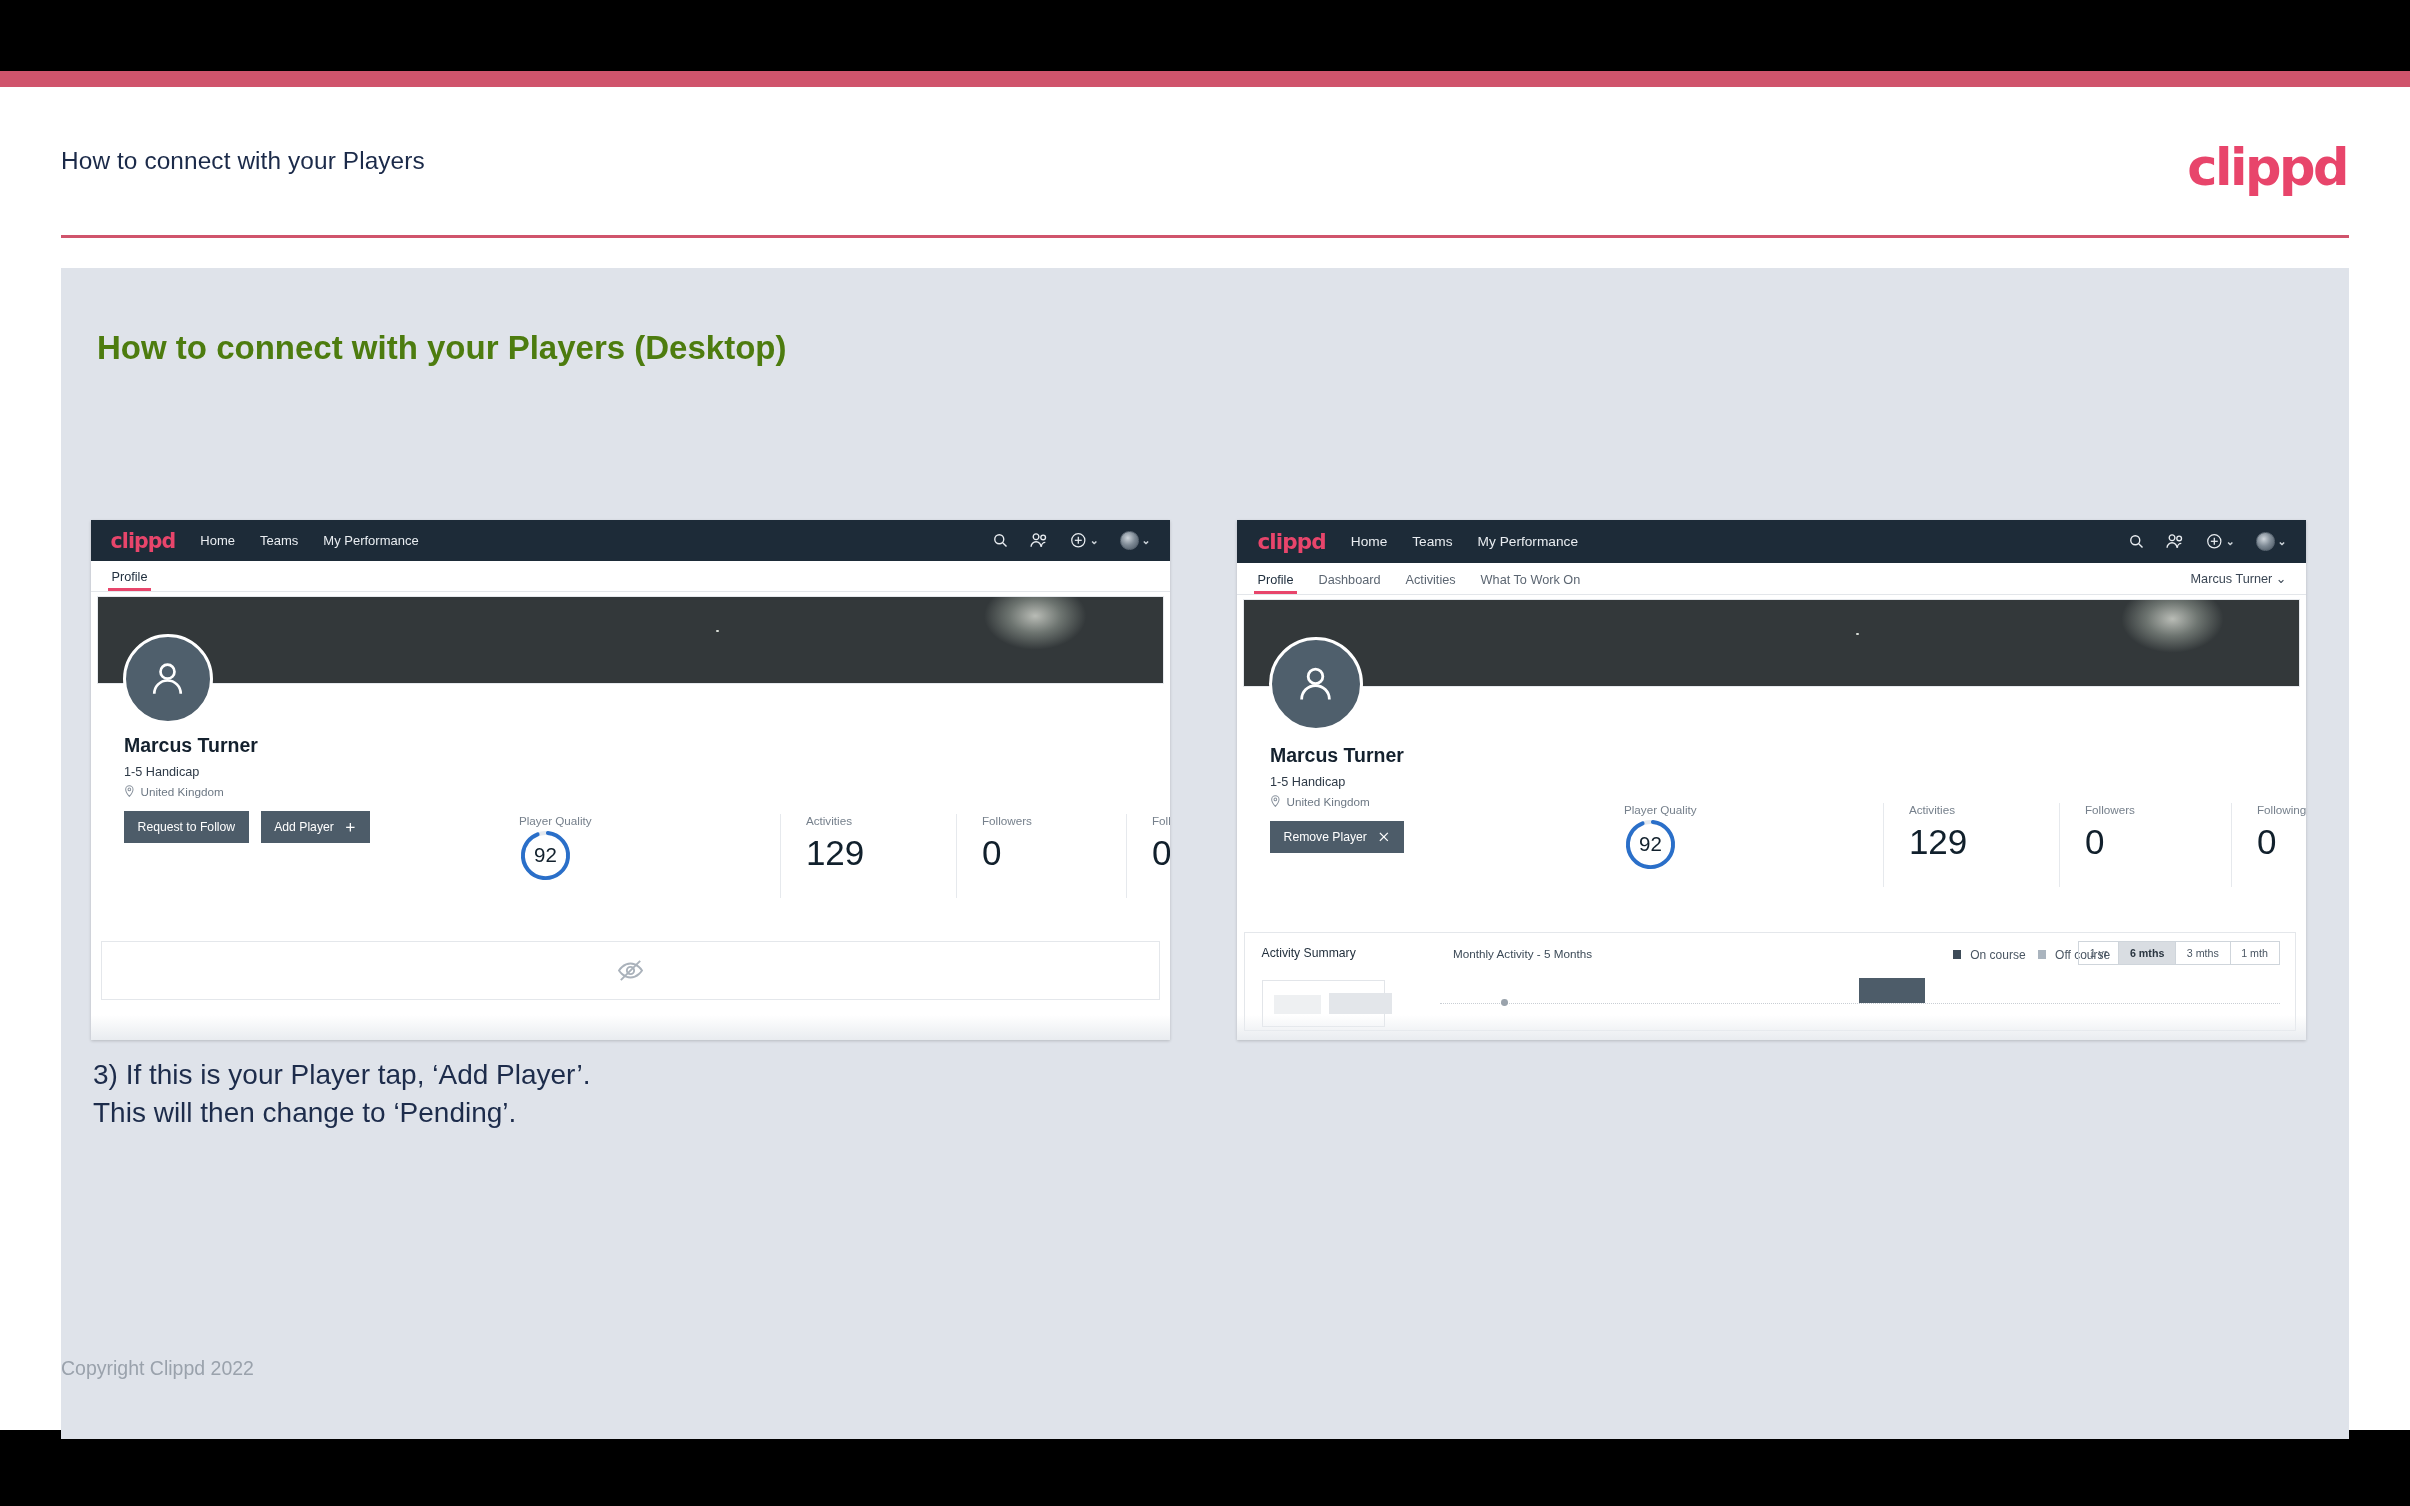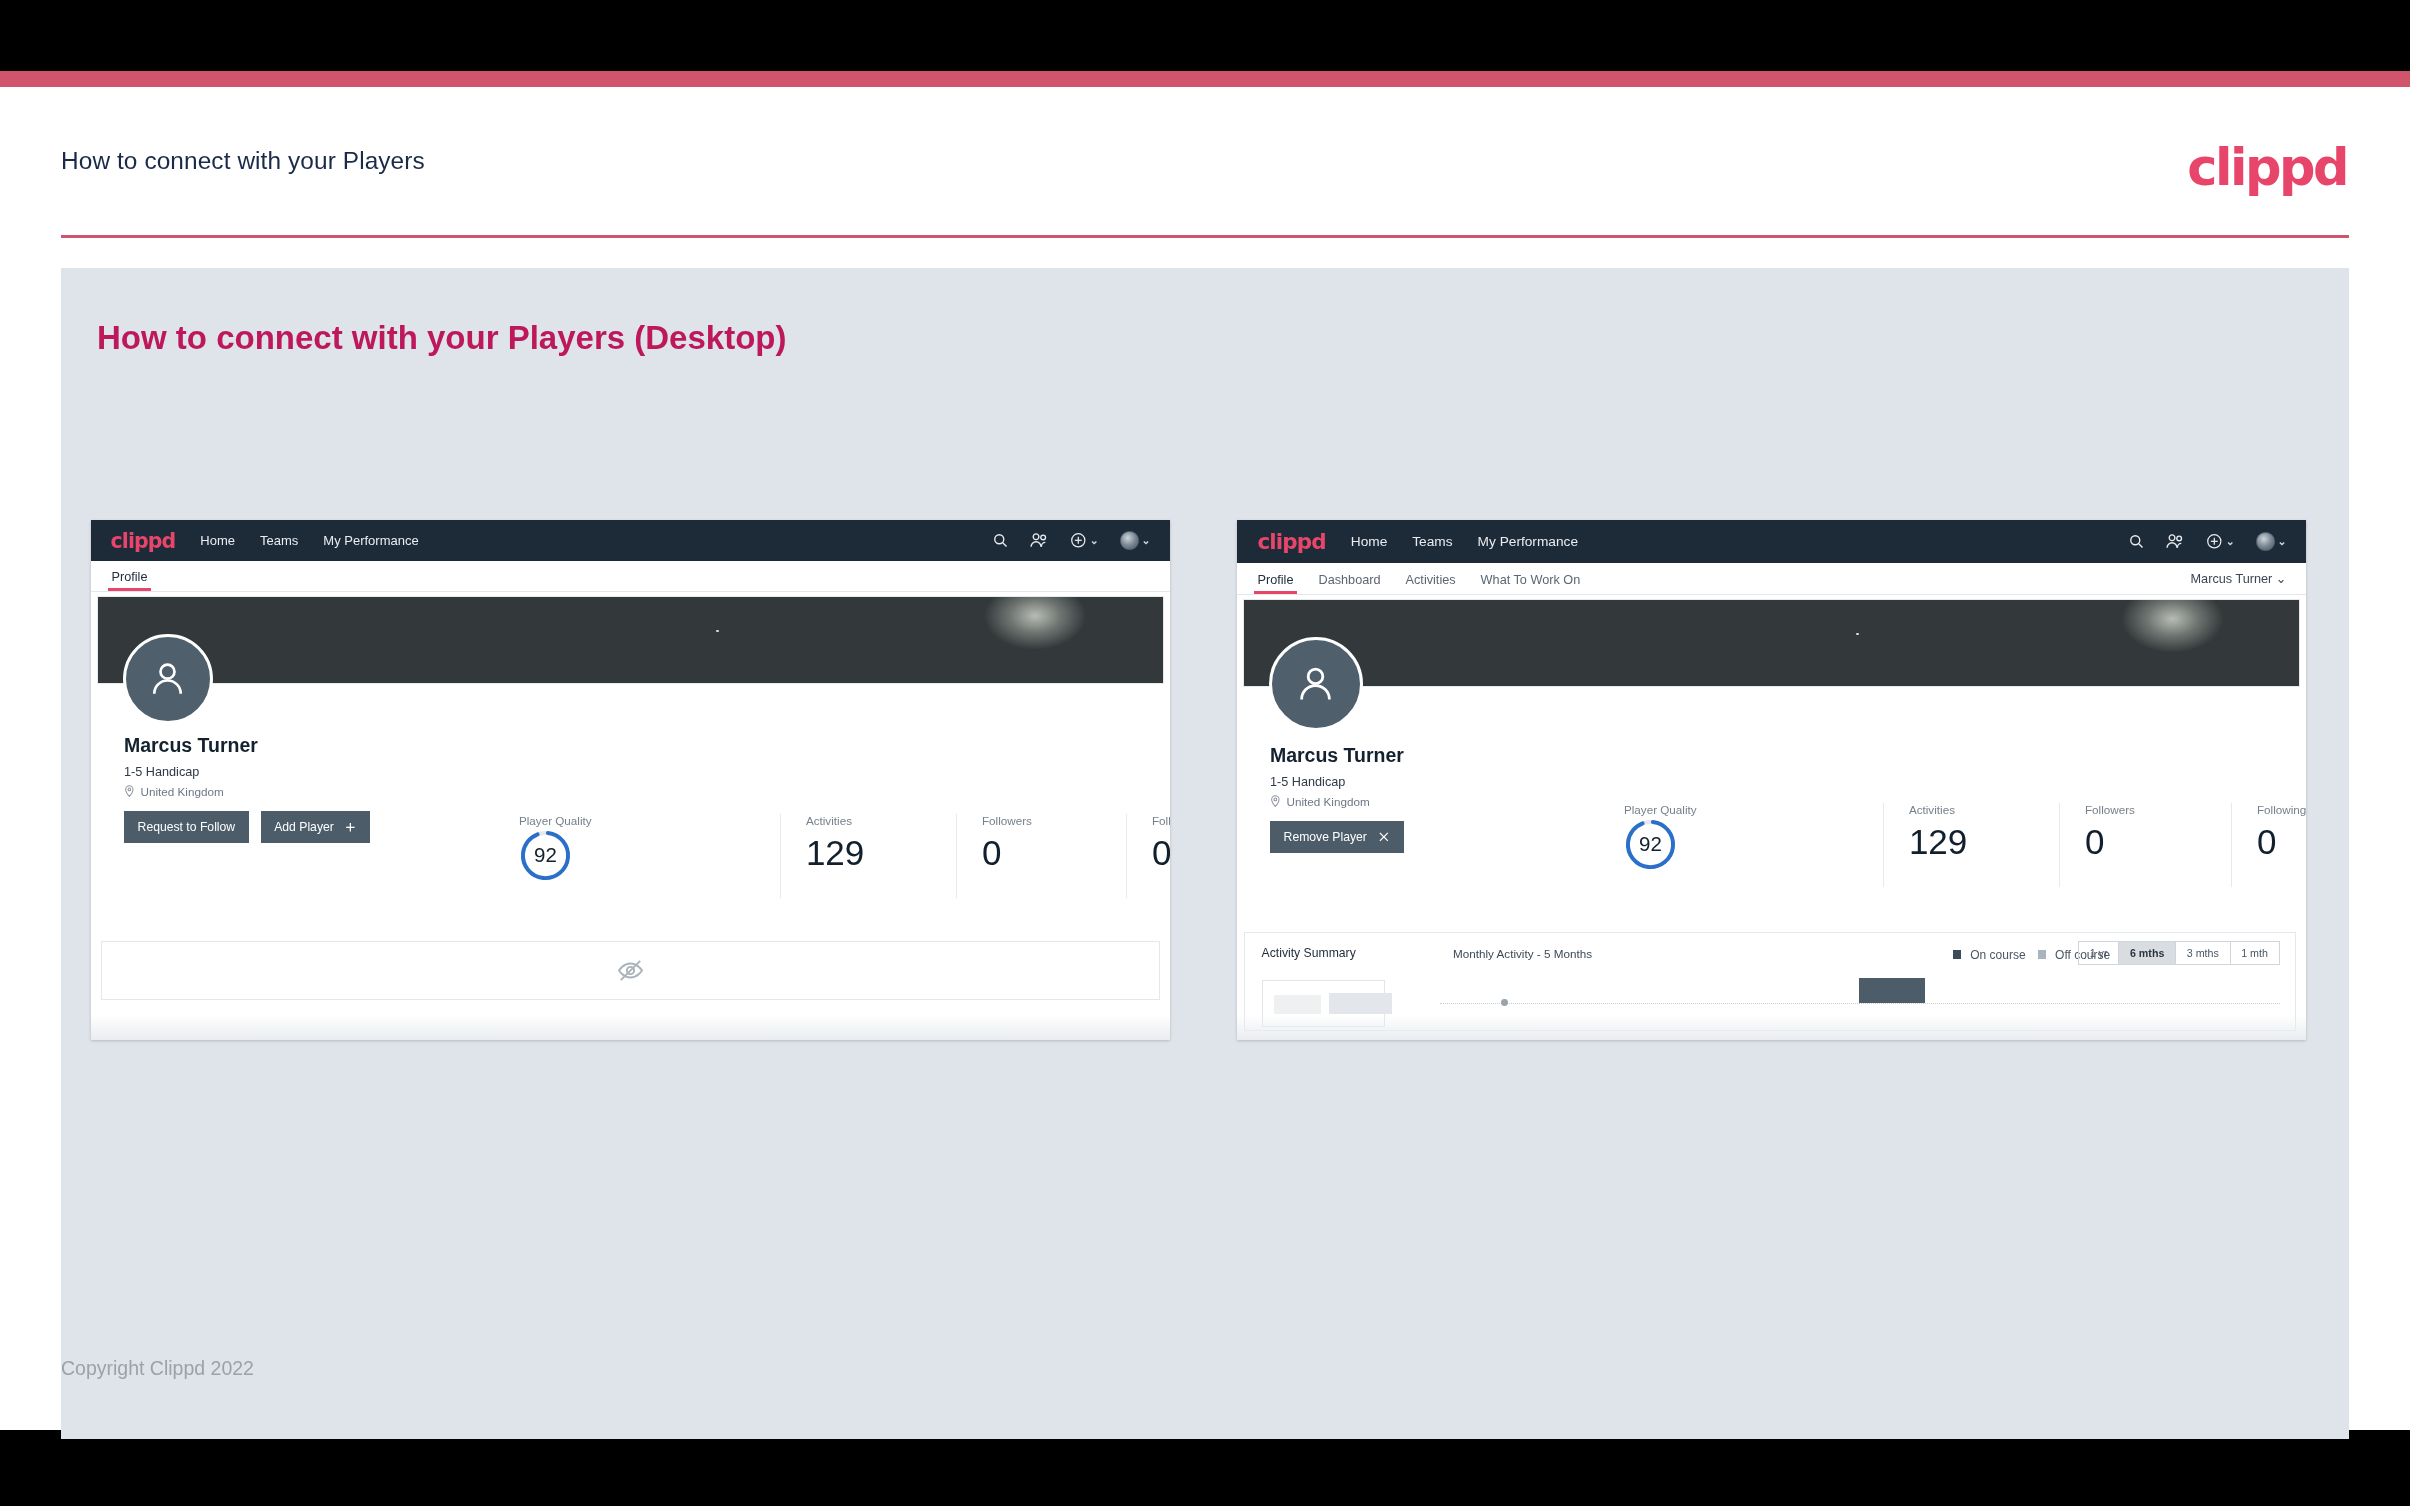--- a/index.html
+++ b/index.html
@@ -37,22 +37,22 @@
     position:absolute; left:61px; top:148px; width:2288px; height:2.9px; background:#d0546c;
   }
 
   
   .panel {
     position:absolute; left:61px; top:181px; width:2288px; height:1171px;
     background:#dfe3ea;
   }
 
   .deck-title {
-    position:absolute; left:36px; top:51px;
-    font-size:33px; font-weight:bold; color:#be185d;
+    position:absolute; left:36px; top:61px;
+    font-size:33px; font-weight:bold; color:#4d7c0f;
   }
   .deck-sub {
     position:absolute; left:36px; top:99px;
     font-size:31px; color:#2d3e5e;
   }
 
   
   .shot {
     position:absolute; background:#fff; overflow:hidden;
     box-shadow:0 1px 2.9px rgba(0,0,0,.18);
@@ -464,18 +464,19 @@
             <i class="as-g-a"></i>
             <i class="as-g-b"></i>
           </div>
           <div class="as-axis"></div>
           <div class="as-tick"></div>
           <div class="as-bar"></div>
         </div>
         <div class="card2-fade"></div>
       </div>
 
+      <div class="caption cap-left">3) If this is your Player tap, ‘Add Player’.<br>This will then change to ‘Pending’.</div>
     </div>
 
     <div class="copyright">Copyright Clippd 2022</div>
   </div>
 </div>
 
 
 </body></html>

